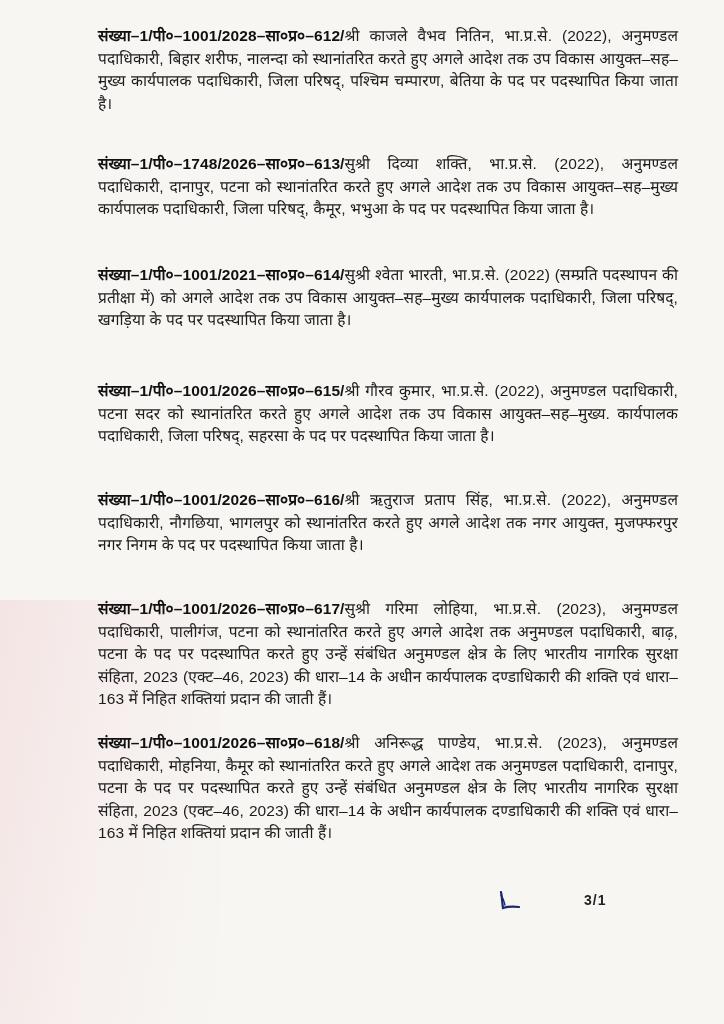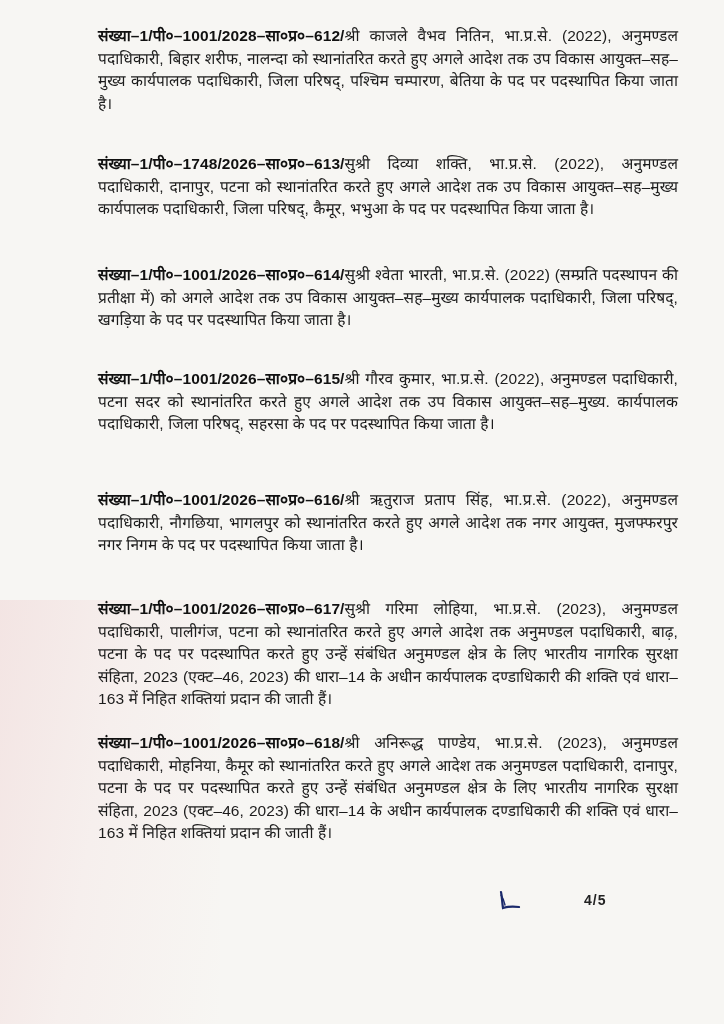--- a/index.html
+++ b/index.html
@@ -81,24 +81,24 @@
 
   <p class="order" style="top: 25px; margin:0;">
     <span class="ref">संख्या–1/पी०–1001/2028–सा०प्र०–612/</span><span class="body-text">श्री काजले वैभव नितिन, भा.प्र.से. (2022), अनुमण्डल पदाधिकारी, बिहार शरीफ, नालन्दा को स्थानांतरित करते हुए अगले आदेश तक उप विकास आयुक्त–सह–मुख्य कार्यपालक पदाधिकारी, जिला परिषद्, पश्चिम चम्पारण, बेतिया के पद पर पदस्थापित किया जाता है।</span>
   </p>
 
   <p class="order" style="top: 153px; margin:0;">
     <span class="ref">संख्या–1/पी०–1748/2026–सा०प्र०–613/</span><span class="body-text">सुश्री दिव्या शक्ति, भा.प्र.से. (2022), अनुमण्डल पदाधिकारी, दानापुर, पटना को स्थानांतरित करते हुए अगले आदेश तक उप विकास आयुक्त–सह–मुख्य कार्यपालक पदाधिकारी, जिला परिषद्, कैमूर, भभुआ के पद पर पदस्थापित किया जाता है।</span>
   </p>
 
   <p class="order" style="top: 264px; margin:0;">
-    <span class="ref">संख्या–1/पी०–1001/2026–सा०प्र०–614/</span><span class="body-text">सुश्री श्वेता भारती, भा.प्र.से. (2022) (सम्प्रति पदस्थापन की प्रतीक्षा में) को अगले आदेश तक उप विकास आयुक्त–सह–मुख्य कार्यपालक पदाधिकारी, जिला परिषद्, खगड़िया के पद पर पदस्थापित किया जाता है।</span>
+    <span class="ref">संख्या–1/पी०–1001/2021–सा०प्र०–614/</span><span class="body-text">सुश्री श्वेता भारती, भा.प्र.से. (2022) (सम्प्रति पदस्थापन की प्रतीक्षा में) को अगले आदेश तक उप विकास आयुक्त–सह–मुख्य कार्यपालक पदाधिकारी, जिला परिषद्, खगड़िया के पद पर पदस्थापित किया जाता है।</span>
   </p>
 
-  <p class="order" style="top: 368px; margin:0;">
+  <p class="order" style="top: 380px; margin:0;">
     <span class="ref">संख्या–1/पी०–1001/2026–सा०प्र०–615/</span><span class="body-text">श्री गौरव कुमार, भा.प्र.से. (2022), अनुमण्डल पदाधिकारी, पटना सदर को स्थानांतरित करते हुए अगले आदेश तक उप विकास आयुक्त–सह–मुख्य. कार्यपालक पदाधिकारी, जिला परिषद्, सहरसा के पद पर पदस्थापित किया जाता है।</span>
   </p>
 
   <p class="order" style="top: 489px; margin:0;">
     <span class="ref">संख्या–1/पी०–1001/2026–सा०प्र०–616/</span><span class="body-text">श्री ऋतुराज प्रताप सिंह, भा.प्र.से. (2022), अनुमण्डल पदाधिकारी, नौगछिया, भागलपुर को स्थानांतरित करते हुए अगले आदेश तक नगर आयुक्त, मुजफ्फरपुर नगर निगम के पद पर पदस्थापित किया जाता है।</span>
   </p>
 
   <p class="order" style="top: 598px; margin:0;">
     <span class="ref">संख्या–1/पी०–1001/2026–सा०प्र०–617/</span><span class="body-text">सुश्री गरिमा लोहिया, भा.प्र.से. (2023), अनुमण्डल पदाधिकारी, पालीगंज, पटना को स्थानांतरित करते हुए अगले आदेश तक अनुमण्डल पदाधिकारी, बाढ़, पटना के पद पर पदस्थापित करते हुए उन्हें संबंधित अनुमण्डल क्षेत्र के लिए भारतीय नागरिक सुरक्षा संहिता, 2023 (एक्ट–46, 2023) की धारा–14 के अधीन कार्यपालक दण्डाधिकारी की शक्ति एवं धारा–163 में निहित शक्तियां प्रदान की जाती हैं।</span>
   </p>
@@ -108,14 +108,14 @@
   </p>
 </div>
 
 <div class="footer">
   <span class="initial">
     <svg width="28" height="22" viewBox="0 0 28 22">
       <path d="M4 2 C5 6, 5 12, 6 18 C9 17, 14 16, 22 17" stroke="#1b2a6b" stroke-width="2.2" fill="none" stroke-linecap="round"></path>
       <path d="M4 5 C6 8, 7 11, 8 15" stroke="#1b2a6b" stroke-width="1.4" fill="none" stroke-linecap="round"></path>
     </svg>
   </span>
-  <span class="page-number">4/5</span>
+  <span class="page-number">3/1</span>
 </div>
 
 </body></html>

